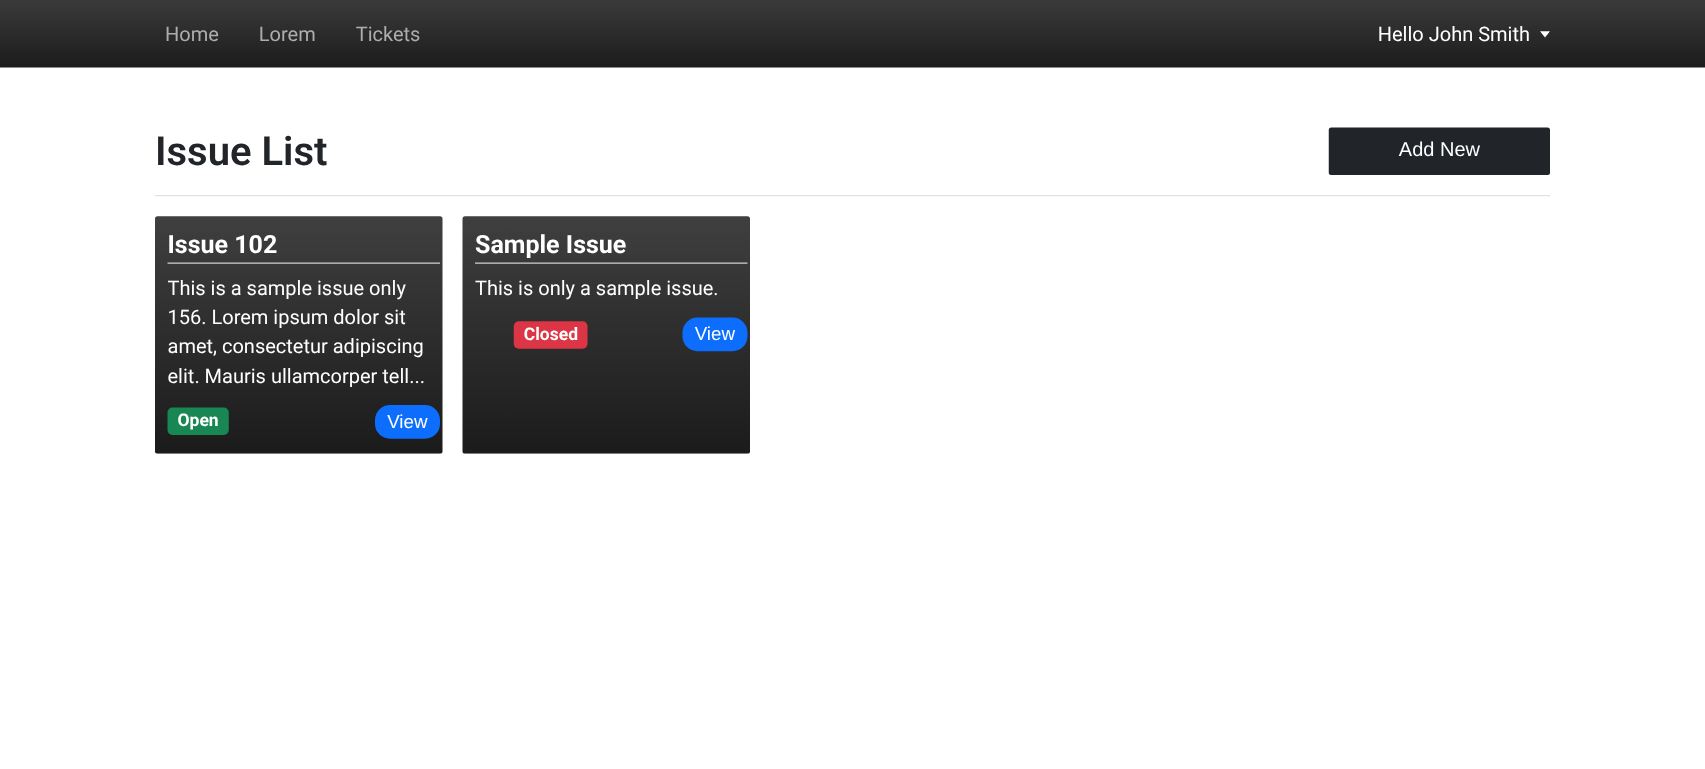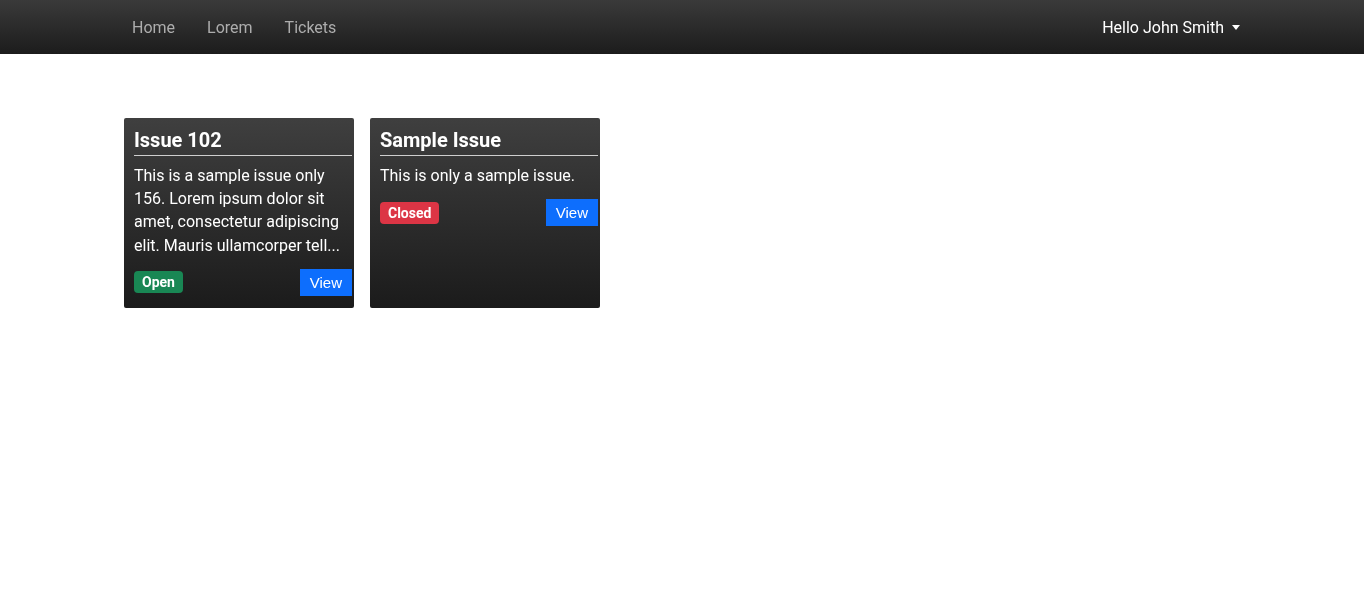--- a/index.html
+++ b/index.html
@@ -37,22 +37,22 @@
       background: linear-gradient(to bottom, #3f3f3f 0%, #1b1b1b 100%);
       color: #fff;
       padding: 10px 2px 12px 10px;
       border-radius: 2px;
     }
     .card-title { font-size: 20px; font-weight: 700; border-bottom: 1px solid #cfcfcf; padding-bottom: 3px; margin-bottom: 8px; }
     .card-desc { font-size: 16px; line-height: 1.45; margin-bottom: 12px; color: #fff; }
     .card-foot { display: flex; justify-content: space-between; align-items: center; }
     .badge { font-size: 14px; font-weight: 700; color: #fff; padding: 3px 8px; border-radius: 4px; }
     .badge-open { background: #198754; }
-    .badge-closed { background: #dc3545; }
-    .btn-view { background: #0d6efd; color: #fff; border: none; padding: 5px 10px; font-size: 15px; border-radius: 0; cursor: pointer; }
+    .badge-closed { background: #dc3545; margin-left: 31px; }
+    .btn-view { background: #0d6efd; color: #fff; border: none; padding: 5px 10px; font-size: 15px; border-radius: 12px; cursor: pointer; }
   </style>
 </head>
 <body>
 
 <nav class="navbar">
   <div class="nav-inner">
     <div class="nav-left">
       <div class="nav-links">
         <a class="nav-link">Home</a>
         <a class="nav-link">Lorem</a>
@@ -60,20 +60,24 @@
       </div>
     </div>
     <div class="nav-right">
       <span>Hello John Smith</span>
       <span class="caret"></span>
     </div>
   </div>
 </nav>
 
 <div class="container">
+  <div class="page-head">
+    <h1 class="page-title">Issue List</h1>
+    <button class="btn-add">Add New</button>
+  </div>
 
   <div class="cards">
 
     <div class="card">
       <div class="card-title">Issue 102</div>
       <div class="card-desc">This is a sample issue only 156. Lorem ipsum dolor sit amet, consectetur adipiscing elit. Mauris ullamcorper tell...</div>
       <div class="card-foot">
         <span class="badge badge-open">Open</span>
         <button class="btn-view">View</button>
       </div>

